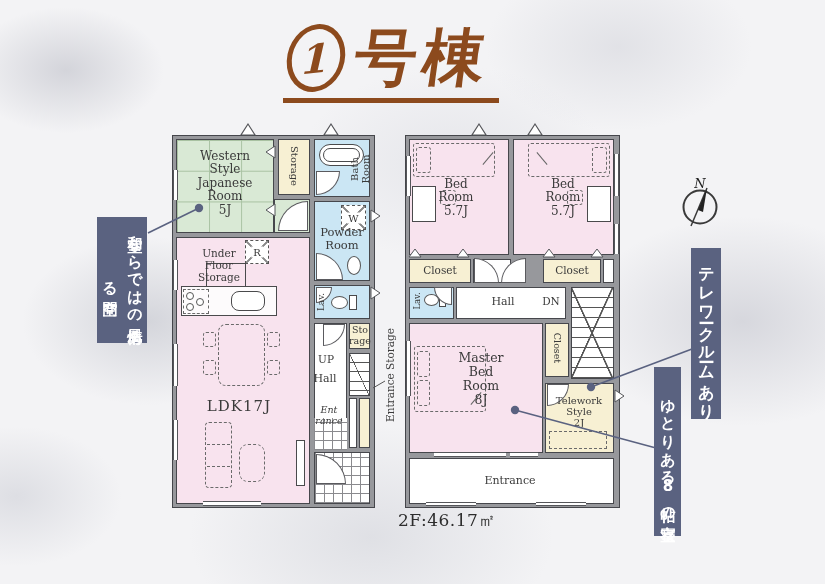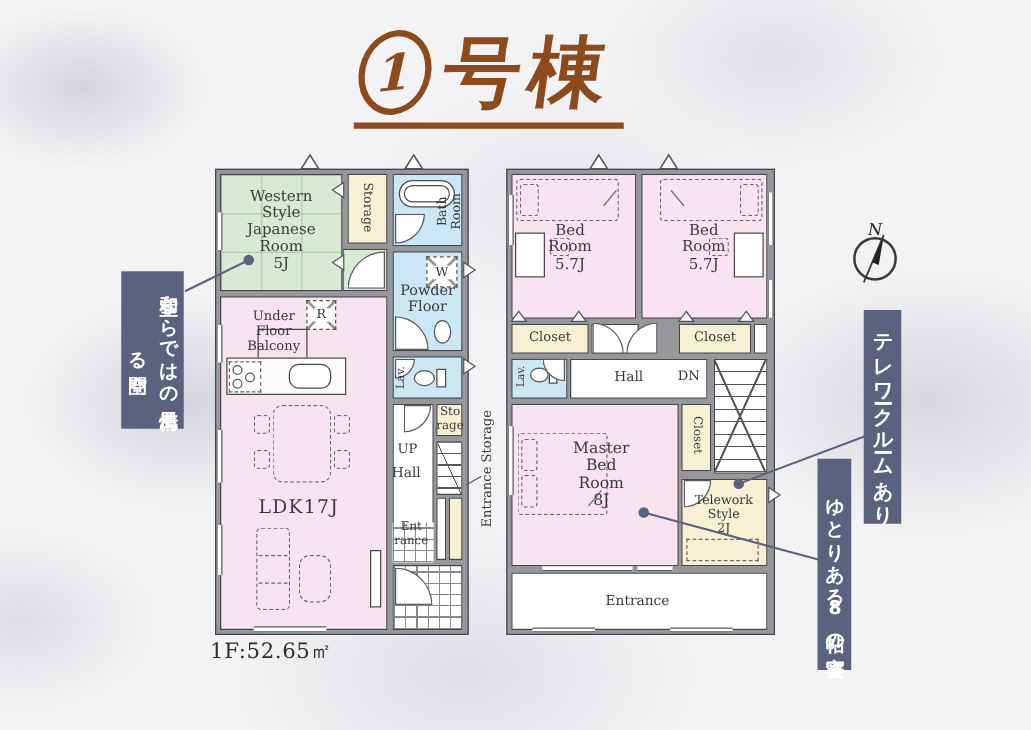--- a/index.html
+++ b/index.html
@@ -142,31 +142,31 @@
 
     <div class="lbl" style="left:52px;top:48px;font-size:12px;">Western
 Style
 Japanese
 Room
 5J</div>
     <div class="lbl rot90" style="left:121px;top:30px;font-size:10px;">Storage</div>
     <div class="lbl rotm90" style="left:187px;top:33px;font-size:10px;">Bath
 Room</div>
     <div class="lbl" style="left:169px;top:103px;font-size:11.5px;">Powder
-Floor</div>
+Room</div>
     <div class="lbl rotm90" style="left:148px;top:166px;font-size:9px;">Lav.</div>
     <div class="lbl" style="left:46px;top:130px;font-size:10.5px;">Under
 Floor
-Balcony</div>
+Storage</div>
     <div class="lbl" style="left:66px;top:270px;font-size:15px;letter-spacing:1px;">LDK17J</div>
     <div class="lbl" style="left:187px;top:200px;font-size:9.5px;">Sto
 rage</div>
     <div class="lbl" style="left:153px;top:224px;font-size:10.5px;">UP</div>
     <div class="lbl" style="left:152px;top:243px;font-size:11px;">Hall</div>
-    <div class="lbl" style="left:156px;top:292px;font-size:9.5px;">Ent
+    <div class="lbl" style="left:156px;top:280px;font-size:9.5px;font-style:italic;">Ent
 rance</div>
   </div>
 
   <div class="plan" style="left:405px;top:135px;width:215px;height:373px;">
 
     <div class="room pink" style="left:3px;top:3px;width:100px;height:116px;"></div>
     <div class="room pink" style="left:107px;top:3px;width:101px;height:116px;"></div>
     <div class="room cream" style="left:3px;top:123px;width:62px;height:24px;"></div>
     <div class="room white" style="left:67px;top:123px;width:38px;height:24px;"></div>
     <div class="room cream" style="left:137px;top:123px;width:58px;height:24px;"></div>
@@ -227,21 +227,21 @@
 8J</div>
     <div class="lbl rot90" style="left:151px;top:212px;font-size:9.5px;">Closet</div>
     <div class="lbl" style="left:173px;top:276px;font-size:10px;">Telework
 Style
 2J</div>
     <div class="lbl" style="left:104px;top:345px;font-size:11px;">Entrance</div>
   </div>
 
   <div class="lbl rotm90" style="left:391px;top:375px;font-size:10.5px;white-space:nowrap;z-index:6;">Entrance Storage</div>
 
-  <div class="area" style="left:168px;top:509px;">1F:52.65㎡</div>
+  <div class="area" style="left:398px;top:509px;">2F:46.17㎡</div>
 
   <svg class="overlay" width="825" height="584" viewBox="0 0 825 584">
     <line x1="199" y1="208" x2="148" y2="233" stroke="#5a6280" stroke-width="1.6"></line>
     <circle cx="199" cy="208" r="4.2" fill="#5a6280"></circle>
     <line x1="591" y1="387" x2="692" y2="349" stroke="#5a6280" stroke-width="1.6"></line>
     <circle cx="591" cy="387" r="4.2" fill="#5a6280"></circle>
     <line x1="515" y1="410" x2="656" y2="448" stroke="#5a6280" stroke-width="1.6"></line>
     <circle cx="515" cy="410" r="4.2" fill="#5a6280"></circle>
     <line x1="373" y1="388" x2="385" y2="381" stroke="#555" stroke-width="1"></line>
 

